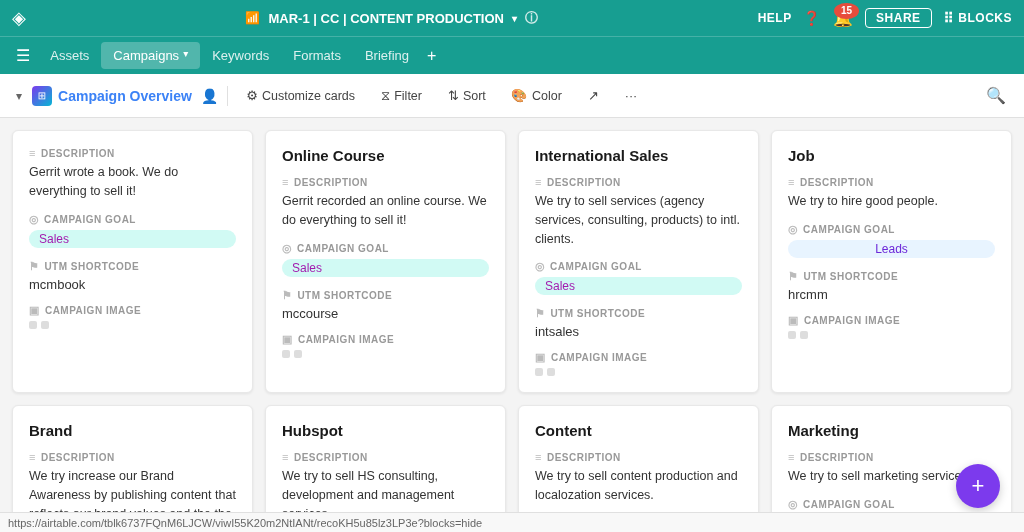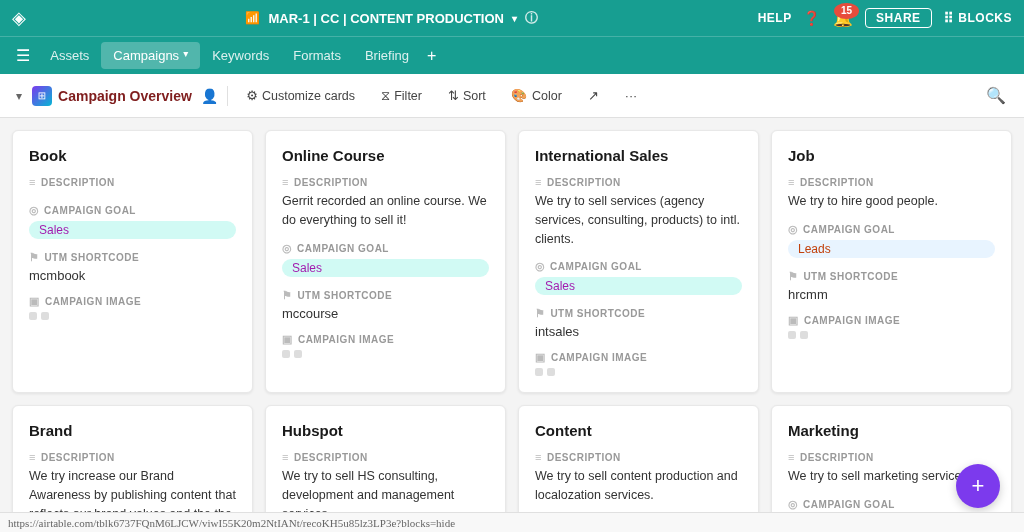--- a/index.html
+++ b/index.html
@@ -129,21 +129,21 @@
       height: 20px;
       background: linear-gradient(135deg, #7c3aed, #06b6d4);
       border-radius: 4px;
       display: flex;
       align-items: center;
       justify-content: center;
     }
     .view-title-text {
       font-size: 14px;
       font-weight: 600;
-      color: #7f1d1d;
+      color: #3b82f6;
     }
     .toolbar-action {
       display: flex;
       align-items: center;
       gap: 4px;
       padding: 5px 10px;
       border-radius: 4px;
       cursor: pointer;
       color: #444;
       font-size: 12.5px;
@@ -233,21 +233,22 @@
       border-radius: 12px;
       font-size: 12px;
       font-weight: 500;
     }
     .badge-sales {
       background: #d1faf4;
       color: #a21caf;
     }
     .badge-leads {
       background: #e8f4ff;
-      color: #c2410c;
+      color: #6d28d9;
+      text-align: center;
     }
 
     .utm-code {
       font-size: 13px;
       color: #333;
       font-weight: 400;
     }
 
     .card-image-placeholder {
       display: flex;
@@ -284,21 +285,20 @@
       position: fixed;
       bottom: 0;
       left: 0;
       right: 0;
       background: #f8f8f8;
       border-top: 1px solid #e0e0e0;
       height: 20px;
       display: flex;
       align-items: center;
       padding: 0 8px;
-      font-family: Liberation Serif, serif;
     }
     .status-url {
       font-size: 11px;
       color: #666;
     }
 
     .wifi-icon { font-size: 12px; }
   </style>
 </head>
 <body>
@@ -384,27 +384,27 @@
     </div>
   </div>
   <div class="toolbar-right">
     <span class="search-icon-btn">🔍</span>
   </div>
 </div>
 
 <div class="main">
   <div class="cards-grid" id="cards-container">
   <div class="card">
-      <div class="card-title">Book</div>
-
-      <div class="card-section">
-        <div class="card-field-label">
-          <span class="field-icon">≡</span>
-          <span>DESCRIPTION</span>
-        </div>
+
+      <div class="card-section">
+        <div class="card-field-label">
+          <span class="field-icon">≡</span>
+          <span>DESCRIPTION</span>
+        </div>
+        <div class="card-description">Gerrit wrote a book. We do everything to sell it!</div>
       </div>
 
       <div class="card-section">
         <div class="card-field-label">
           <span class="field-icon">◎</span>
           <span>CAMPAIGN GOAL</span>
         </div>
 
       <span class="badge badge-sales">Sales</span>
 

